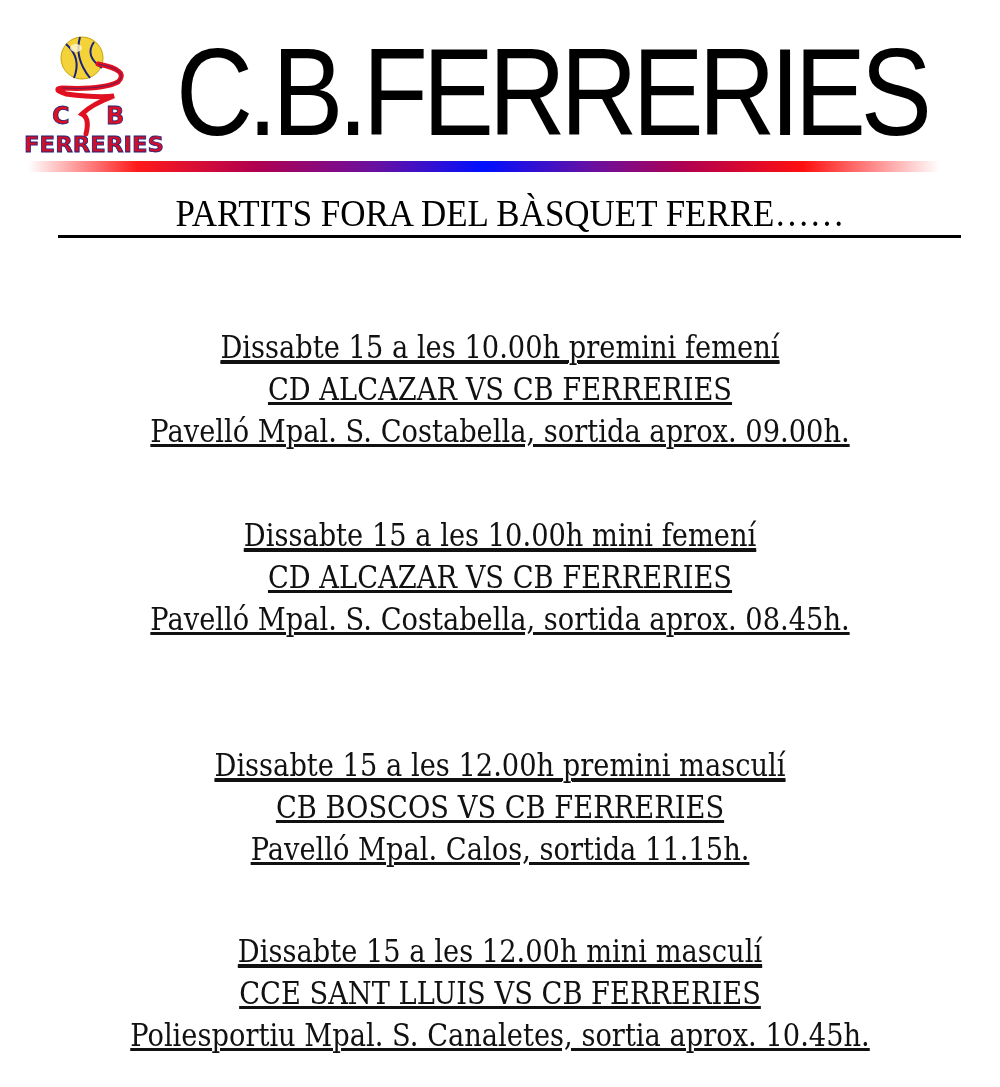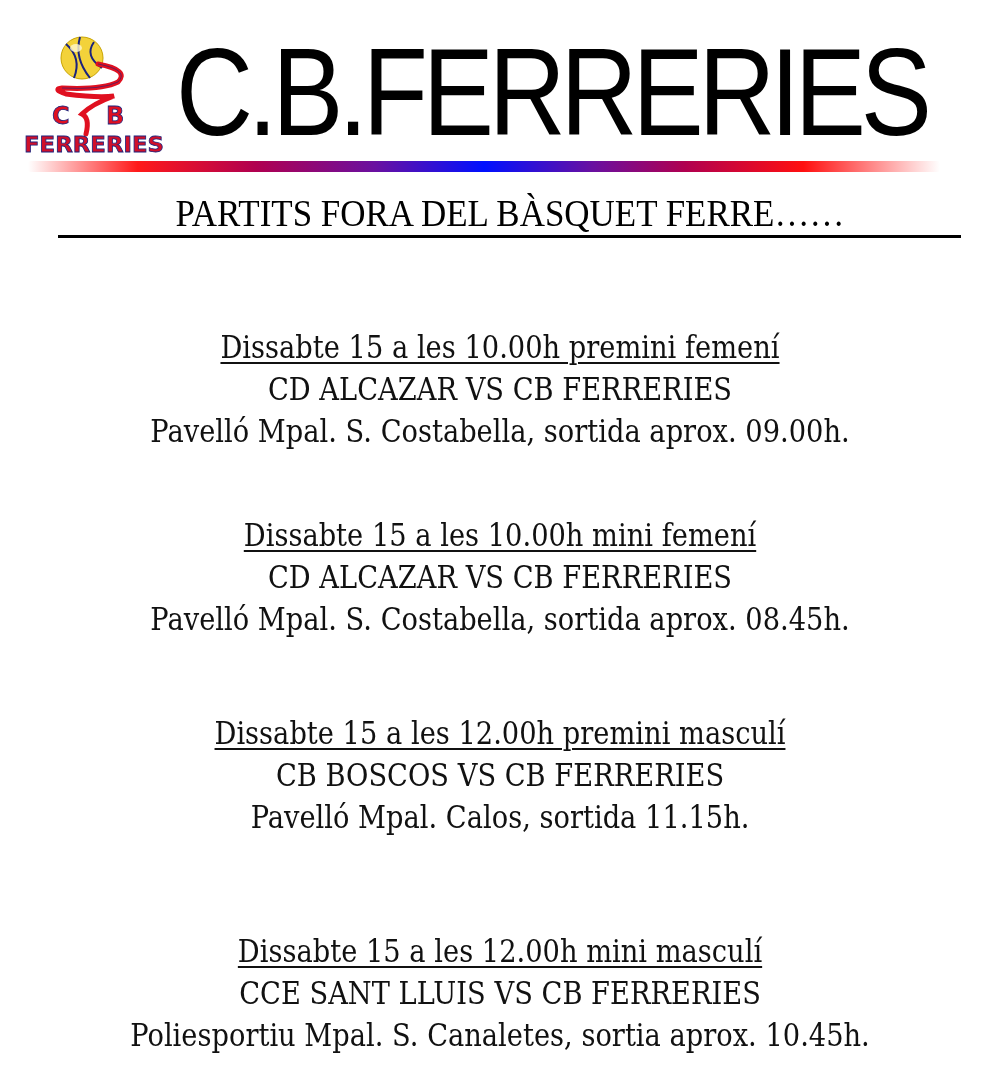--- a/index.html
+++ b/index.html
@@ -22,27 +22,27 @@
     .page-heading {
       position: absolute; left: 60px; top: 190px; width: 900px; text-align: center;
       font-family: "Liberation Serif", serif; font-size: 38px; line-height: 46px;
       transform: scaleX(0.92); transform-origin: center;
       color: #000;
     }
     .heading-rule { position: absolute; left: 58px; top: 235px; width: 903px; height: 3px; background: #000; }
 
     .match {
       position: absolute; left: 0; width: 1000px; text-align: center;
-      font-family: "DejaVu Serif", serif; font-size: 31px; line-height: 42px; color: #111;
+      font-family: "DejaVu Serif", serif; font-size: 31px; line-height: 42px; color: #111; text-decoration: underline;
     }
     .match .line { display: block; white-space: nowrap; transform: scaleX(0.88); transform-origin: center; }
     .match .date-line span { text-decoration: underline; text-decoration-thickness: 2px; text-underline-offset: 4px; }
     .m1 { top: 326px; }
     .m2 { top: 514px; }
-    .m3 { top: 712px; }
+    .m3 { top: 744px; }
     .m4 { top: 930px; }
   </style>
 </head>
 <body>
 
 <div class="logo">
   <svg width="145" height="122" viewBox="0 0 145 122">
 
     <circle cx="60" cy="24" r="21" fill="#f3d23a" stroke="#c9a400" stroke-width="1"></circle>
     <path d="M44 10 Q60 24 52 44" stroke="#1a237e" stroke-width="2" fill="none"></path>

